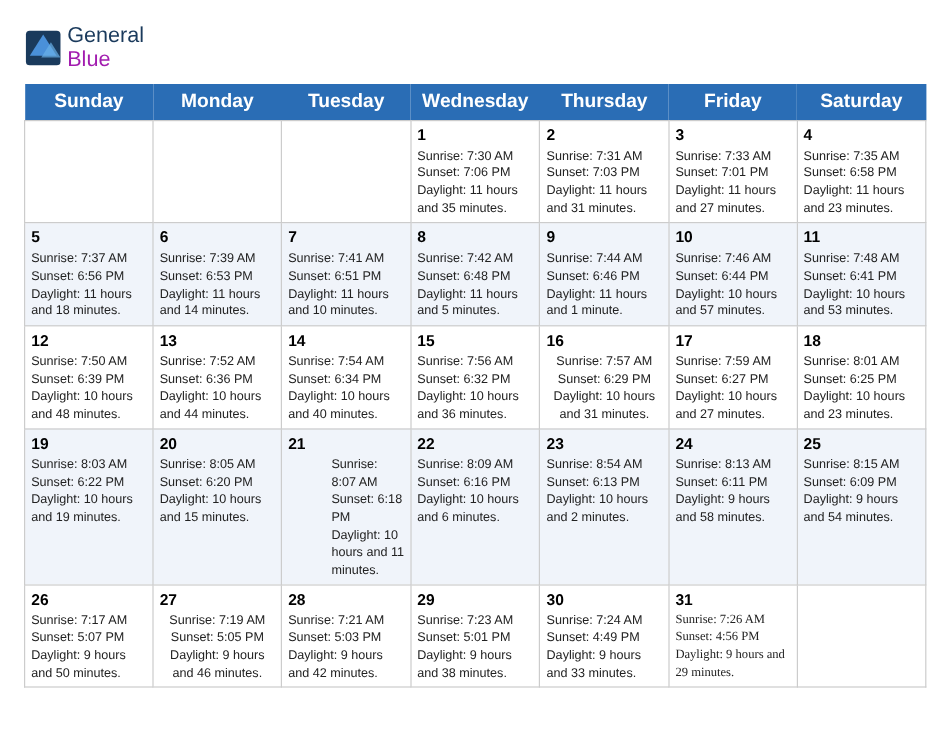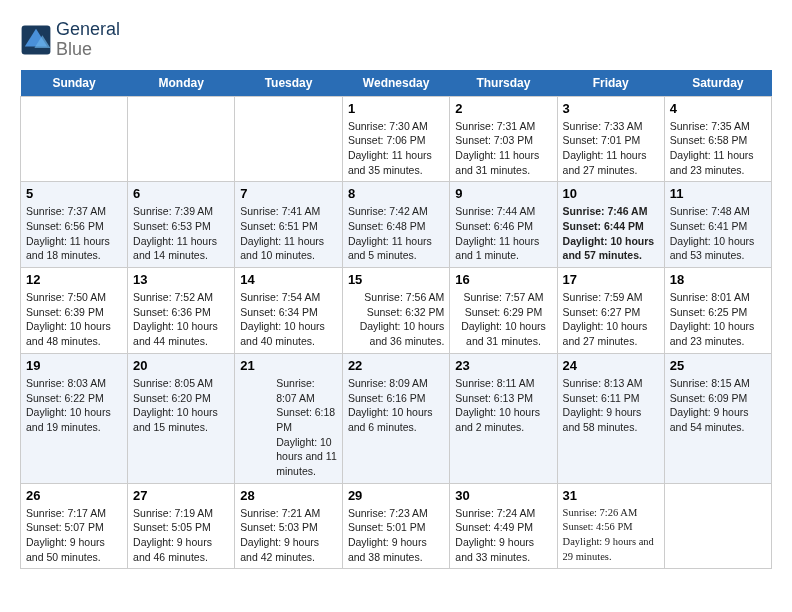--- a/index.html
+++ b/index.html
@@ -46,21 +46,21 @@
     table {
       width: 100%;
       border-collapse: collapse;
       font-size: 11px;
     }
     .day-header {
       background: #2a6db5;
       color: #fff;
       text-align: center;
       padding: 6px 4px;
-      font-size: 12px;
+      font-size: 16px;
       font-weight: bold;
     }
     td {
       border: 1px solid #ccc;
       vertical-align: top;
       padding: 4px 5px;
       width: 108px;
       min-height: 80px;
       height: 85px;
     }
@@ -89,21 +89,21 @@
 
 <div class="header">
   <div class="logo">
     <svg class="logo-icon" viewBox="0 0 40 40">
       <rect x="2" y="2" width="36" height="36" rx="4" fill="#1a3a5c"></rect>
       <polygon points="20,6 34,28 6,28" fill="#4a90d9"></polygon>
       <polygon points="28,14 38,30 18,30" fill="#6ab0e8" opacity="0.7"></polygon>
     </svg>
     <div class="logo-text">
       <div>General</div>
-      <div style="color:#737373">Blue</div>
+      <div style="color:#a21caf">Blue</div>
     </div>
   </div>
   <div class="title-block">
     <div class="cal-title"></div>
     <div class="cal-subtitle"></div>
   </div>
 </div>
 
 <table>
   <thead>
@@ -173,21 +173,21 @@
 Daylight: 11 hours and 5 minutes.</div>
         </td>
         <td>
           <div class="date-num">9</div>
           <div class="cell-text" style="white-space: pre-line;">Sunrise: 7:44 AM
 Sunset: 6:46 PM
 Daylight: 11 hours and 1 minute.</div>
         </td>
         <td>
           <div class="date-num">10</div>
-          <div class="cell-text" style="white-space: pre-line; font-weight: bold;">Sunrise: 7:46 AM
+          <div class="cell-text" style="white-space: pre-line;">Sunrise: 7:46 AM
 Sunset: 6:44 PM
 Daylight: 10 hours and 57 minutes.</div>
         </td>
         <td>
           <div class="date-num">11</div>
           <div class="cell-text" style="white-space: pre-line;">Sunrise: 7:48 AM
 Sunset: 6:41 PM
 Daylight: 10 hours and 53 minutes.</div>
         </td>
       </tr>
@@ -205,21 +205,21 @@
 Daylight: 10 hours and 44 minutes.</div>
         </td>
         <td>
           <div class="date-num">14</div>
           <div class="cell-text" style="white-space: pre-line;">Sunrise: 7:54 AM
 Sunset: 6:34 PM
 Daylight: 10 hours and 40 minutes.</div>
         </td>
         <td>
           <div class="date-num">15</div>
-          <div class="cell-text" style="white-space: pre-line; text-align: right;">Sunrise: 7:56 AM
+          <div class="cell-text" style="white-space: pre-line;">Sunrise: 7:56 AM
 Sunset: 6:32 PM
 Daylight: 10 hours and 36 minutes.</div>
         </td>
         <td>
           <div class="date-num">16</div>
           <div class="cell-text" style="white-space: pre-line; text-align: center;">Sunrise: 7:57 AM
 Sunset: 6:29 PM
 Daylight: 10 hours and 31 minutes.</div>
         </td>
         <td>
@@ -255,21 +255,21 @@
 Daylight: 10 hours and 11 minutes.</div>
         </td>
         <td>
           <div class="date-num">22</div>
           <div class="cell-text" style="white-space: pre-line;">Sunrise: 8:09 AM
 Sunset: 6:16 PM
 Daylight: 10 hours and 6 minutes.</div>
         </td>
         <td>
           <div class="date-num">23</div>
-          <div class="cell-text" style="white-space: pre-line;">Sunrise: 8:11 AM
+          <div class="cell-text" style="white-space: pre-line;">Sunrise: 8:54 AM
 Sunset: 6:13 PM
 Daylight: 10 hours and 2 minutes.</div>
         </td>
         <td>
           <div class="date-num">24</div>
           <div class="cell-text" style="white-space: pre-line;">Sunrise: 8:13 AM
 Sunset: 6:11 PM
 Daylight: 9 hours and 58 minutes.</div>
         </td>
         <td>
@@ -281,21 +281,21 @@
       </tr>
       <tr>
         <td>
           <div class="date-num">26</div>
           <div class="cell-text" style="white-space: pre-line;">Sunrise: 7:17 AM
 Sunset: 5:07 PM
 Daylight: 9 hours and 50 minutes.</div>
         </td>
         <td>
           <div class="date-num">27</div>
-          <div class="cell-text" style="white-space: pre-line;">Sunrise: 7:19 AM
+          <div class="cell-text" style="white-space: pre-line; text-align: center;">Sunrise: 7:19 AM
 Sunset: 5:05 PM
 Daylight: 9 hours and 46 minutes.</div>
         </td>
         <td>
           <div class="date-num">28</div>
           <div class="cell-text" style="white-space: pre-line;">Sunrise: 7:21 AM
 Sunset: 5:03 PM
 Daylight: 9 hours and 42 minutes.</div>
         </td>
         <td>

